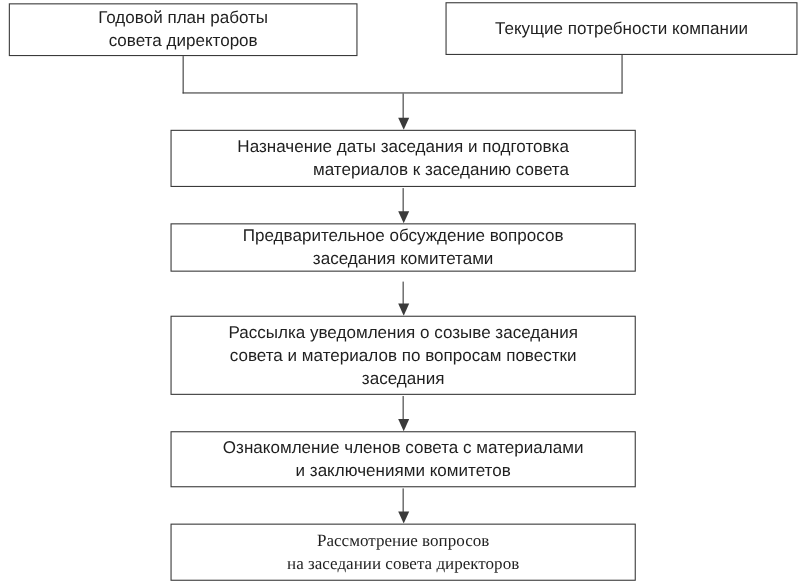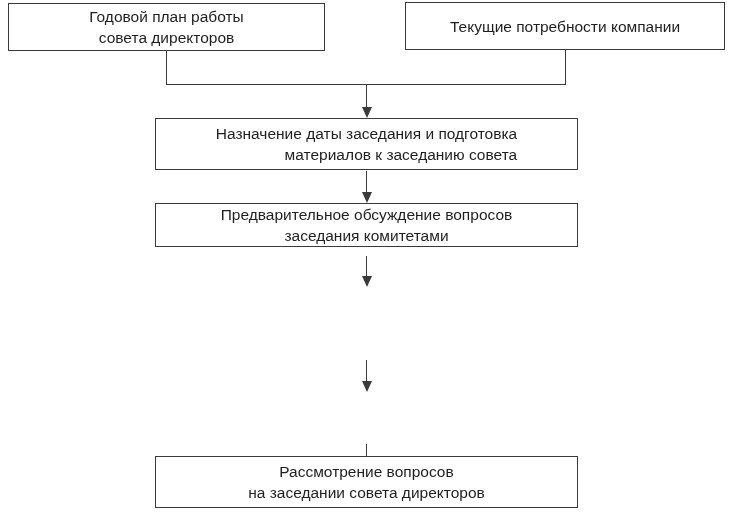--- a/index.html
+++ b/index.html
@@ -31,21 +31,21 @@
   }
   
   .src-left  { left: 8px;   top: 3px; width: 317px; height: 48px; }
   .src-right { left: 405px; top: 2px; width: 320px; height: 48px; }
   
   .step { left: 155px; width: 423px; }
   .step-1 { top: 118px; height: 52px; text-align: right; }
   .step-2 { top: 203px; height: 44px; }
   .step-3 { top: 287px; height: 72px; }
   .step-4 { top: 392px; height: 51px; }
-  .step-5 { top: 456px; height: 52px; }
+  .step-5 { top: 476px; height: 52px; font-family: Liberation Serif, serif; }
   
   .line {
     position: absolute;
     background: #3a3a3a;
   }
   .vline-left  { left: 165.5px; top: 51px;   width: 1.6px;  height: 34px; }
   .vline-right { left: 564.5px; top: 50px;   width: 1.6px;  height: 35px; }
   .hline-merge { left: 165.5px; top: 83.5px; width: 400.6px; height: 1.6px; }
   
   .arrow {
@@ -104,26 +104,31 @@
   </div>
 
   <div class="node step step-2">Предварительное обсуждение вопросов
 заседания комитетами</div>
 
   <div class="arrow arrow-2">
     <span class="shaft"></span>
     <span class="head"></span>
   </div>
 
+  <div class="node step step-3">Рассылка уведомления о созыве заседания
+совета и материалов по вопросам повестки
+заседания</div>
 
   <div class="arrow arrow-3">
     <span class="shaft"></span>
     <span class="head"></span>
   </div>
 
+  <div class="node step step-4">Ознакомление членов совета с материалами
+и заключениями комитетов</div>
 
   <div class="arrow arrow-4">
     <span class="shaft"></span>
     <span class="head"></span>
   </div>
 
   <div class="node step step-5">Рассмотрение вопросов
 на заседании совета директоров</div>
 
 </div>

